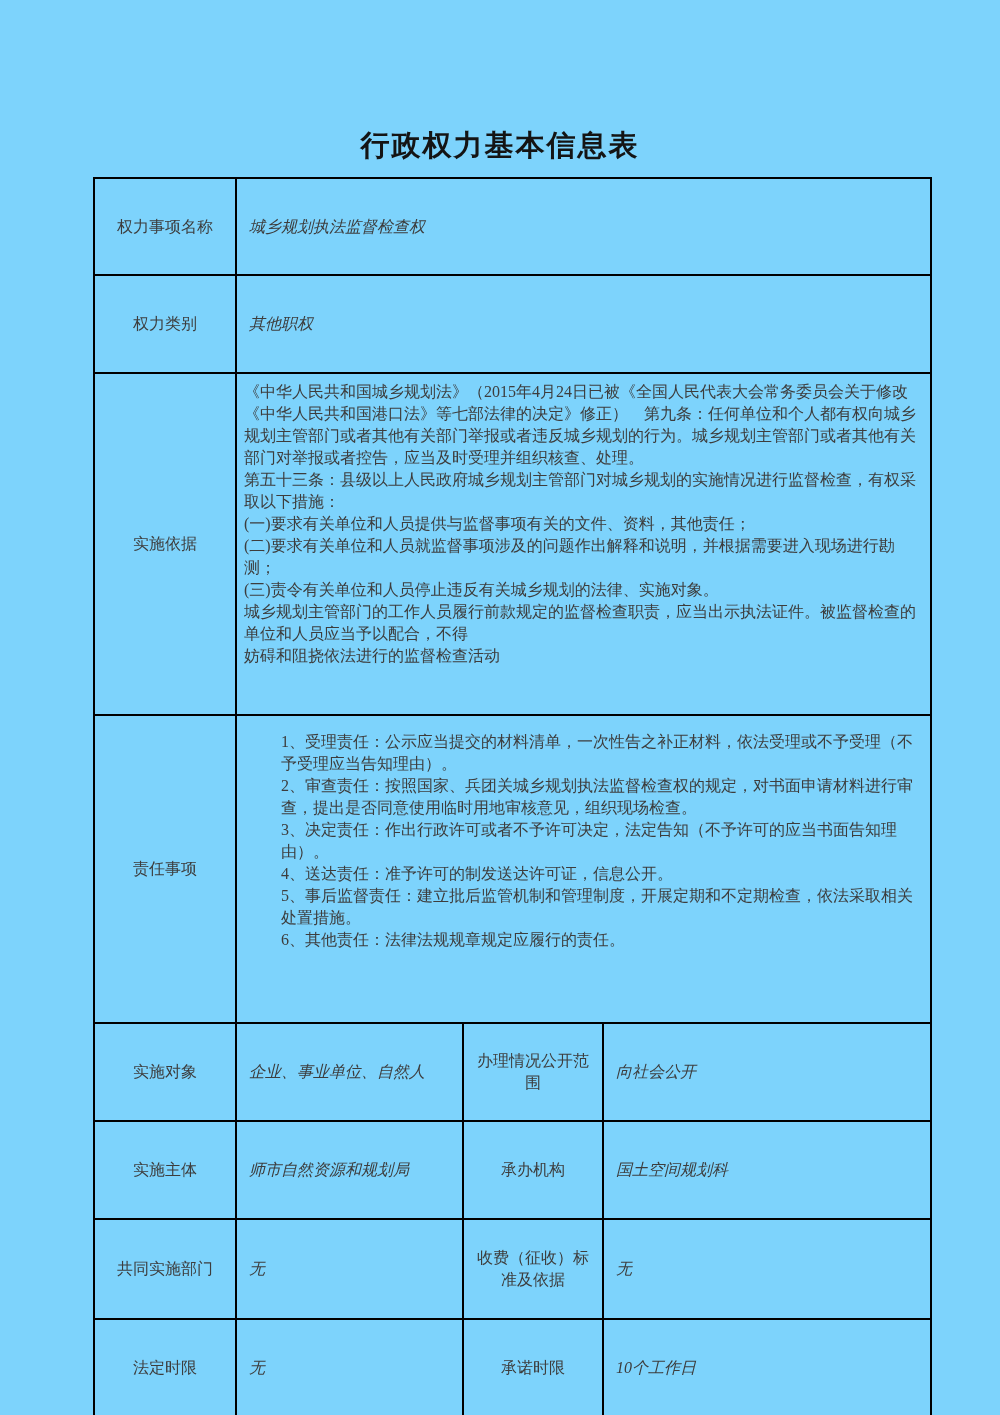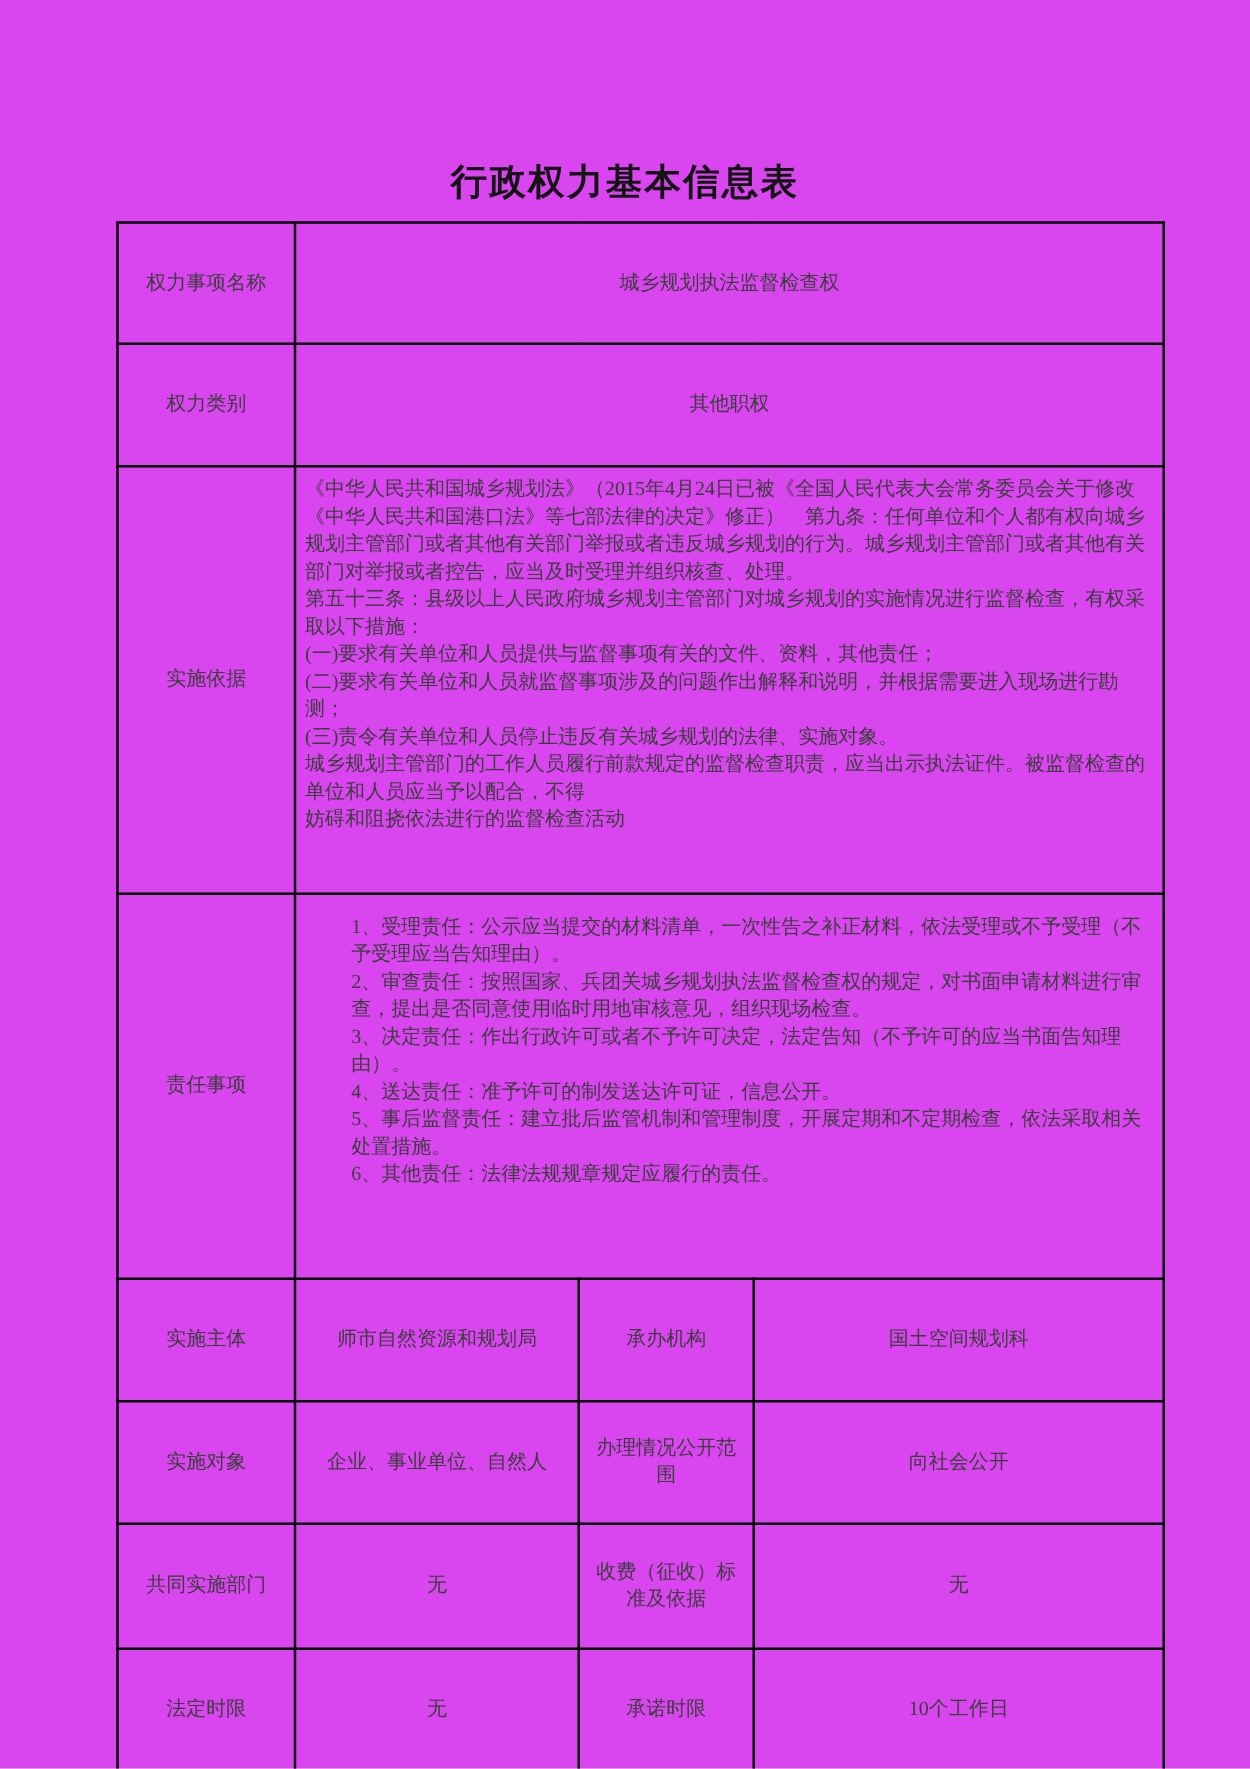--- a/index.html
+++ b/index.html
@@ -1,20 +1,20 @@
 <!DOCTYPE html>
 <html><head>
 <meta charset="utf-8">
 <style>
   html, body { margin: 0; padding: 0; background: #ffffff; }
   .page {
     position: relative;
     width: 1000px;
     height: 1415px;
-    background: #d946ef;
+    background: #7dd3fc;
     font-family: "Liberation Serif", "DejaVu Serif", serif;
     color: #333333;
     overflow: hidden;
   }
   .doc-title {
     position: absolute;
     left: 0;
     top: 126px;
     width: 100%;
     margin: 0;
@@ -38,24 +38,24 @@
     color: #3d3d3d;
     word-break: break-all;
   }
   .lab {
     text-align: center;
     vertical-align: middle;
     padding: 20px 10px;
     line-height: 22px;
   }
   .val-c {
-    text-align: center;
     vertical-align: middle;
     padding: 2px 12px;
     line-height: 22px;
+    font-style: italic;
   }
   .val-l {
     vertical-align: top;
     padding: 7px 7px 4px 7px;
     line-height: 22px;
     margin-top: 32px;
   }
   .val-l p { margin: 0; }
   .duty-cell { padding-top: 15px; padding-left: 44px; }
   tr.r-name  td { height: 55px; }
@@ -111,31 +111,31 @@
         <p>1、受理责任：公示应当提交的材料清单，一次性告之补正材料，依法受理或不予受理（不予受理应当告知理由）。</p>
         <p>2、审查责任：按照国家、兵团关城乡规划执法监督检查权的规定，对书面申请材料进行审查，提出是否同意使用临时用地审核意见，组织现场检查。</p>
         <p>3、决定责任：作出行政许可或者不予许可决定，法定告知（不予许可的应当书面告知理由）。</p>
         <p>4、送达责任：准予许可的制发送达许可证，信息公开。</p>
         <p>5、事后监督责任：建立批后监管机制和管理制度，开展定期和不定期检查，依法采取相关处置措施。</p>
         <p>6、其他责任：法律法规规章规定应履行的责任。</p>
       </td>
     </tr>
 
     <tr class="r-pair">
+      <td class="lab">实施对象</td>
+      <td class="val-c">企业、事业单位、自然人</td>
+      <td class="lab">办理情况公开范围</td>
+      <td class="val-c">向社会公开</td>
+    </tr>
+
+    <tr class="r-pair">
       <td class="lab">实施主体</td>
       <td class="val-c">师市自然资源和规划局</td>
       <td class="lab">承办机构</td>
       <td class="val-c">国土空间规划科</td>
-    </tr>
-
-    <tr class="r-pair">
-      <td class="lab">实施对象</td>
-      <td class="val-c">企业、事业单位、自然人</td>
-      <td class="lab">办理情况公开范围</td>
-      <td class="val-c">向社会公开</td>
     </tr>
 
     <tr class="r-pair3">
       <td class="lab">共同实施部门</td>
       <td class="val-c">无</td>
       <td class="lab">收费（征收）标准及依据</td>
       <td class="val-c">无</td>
     </tr>
 
     <tr class="r-pair">

